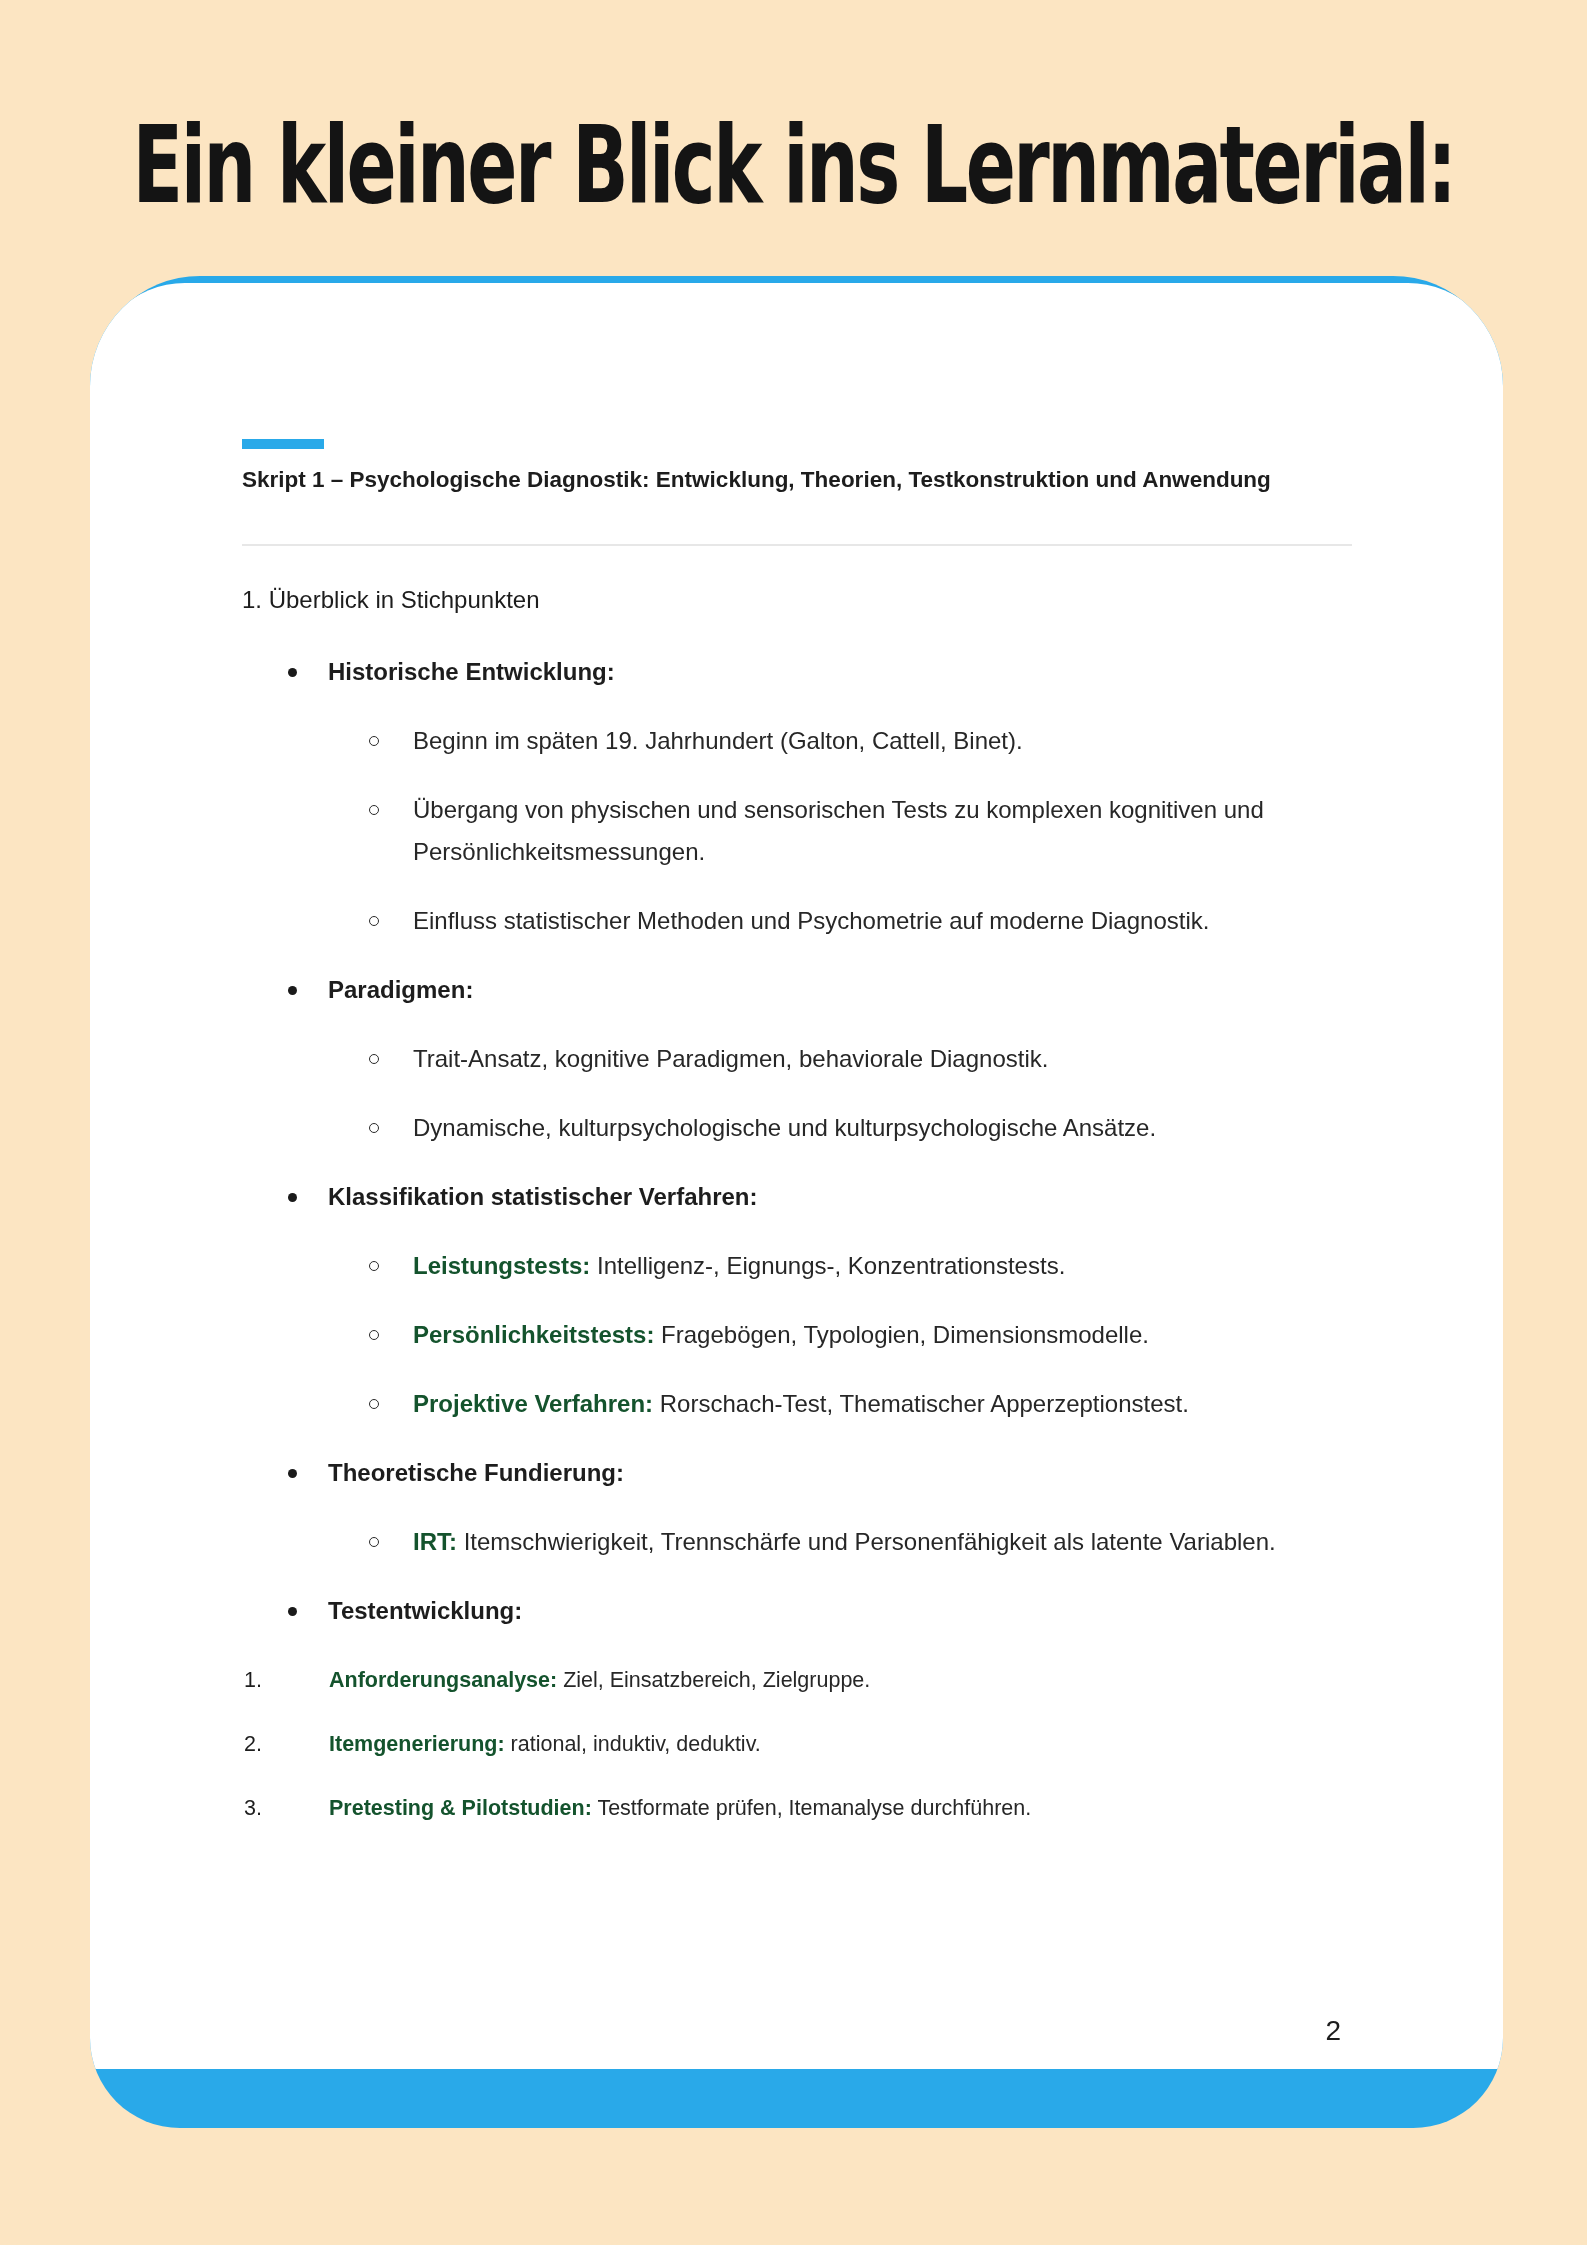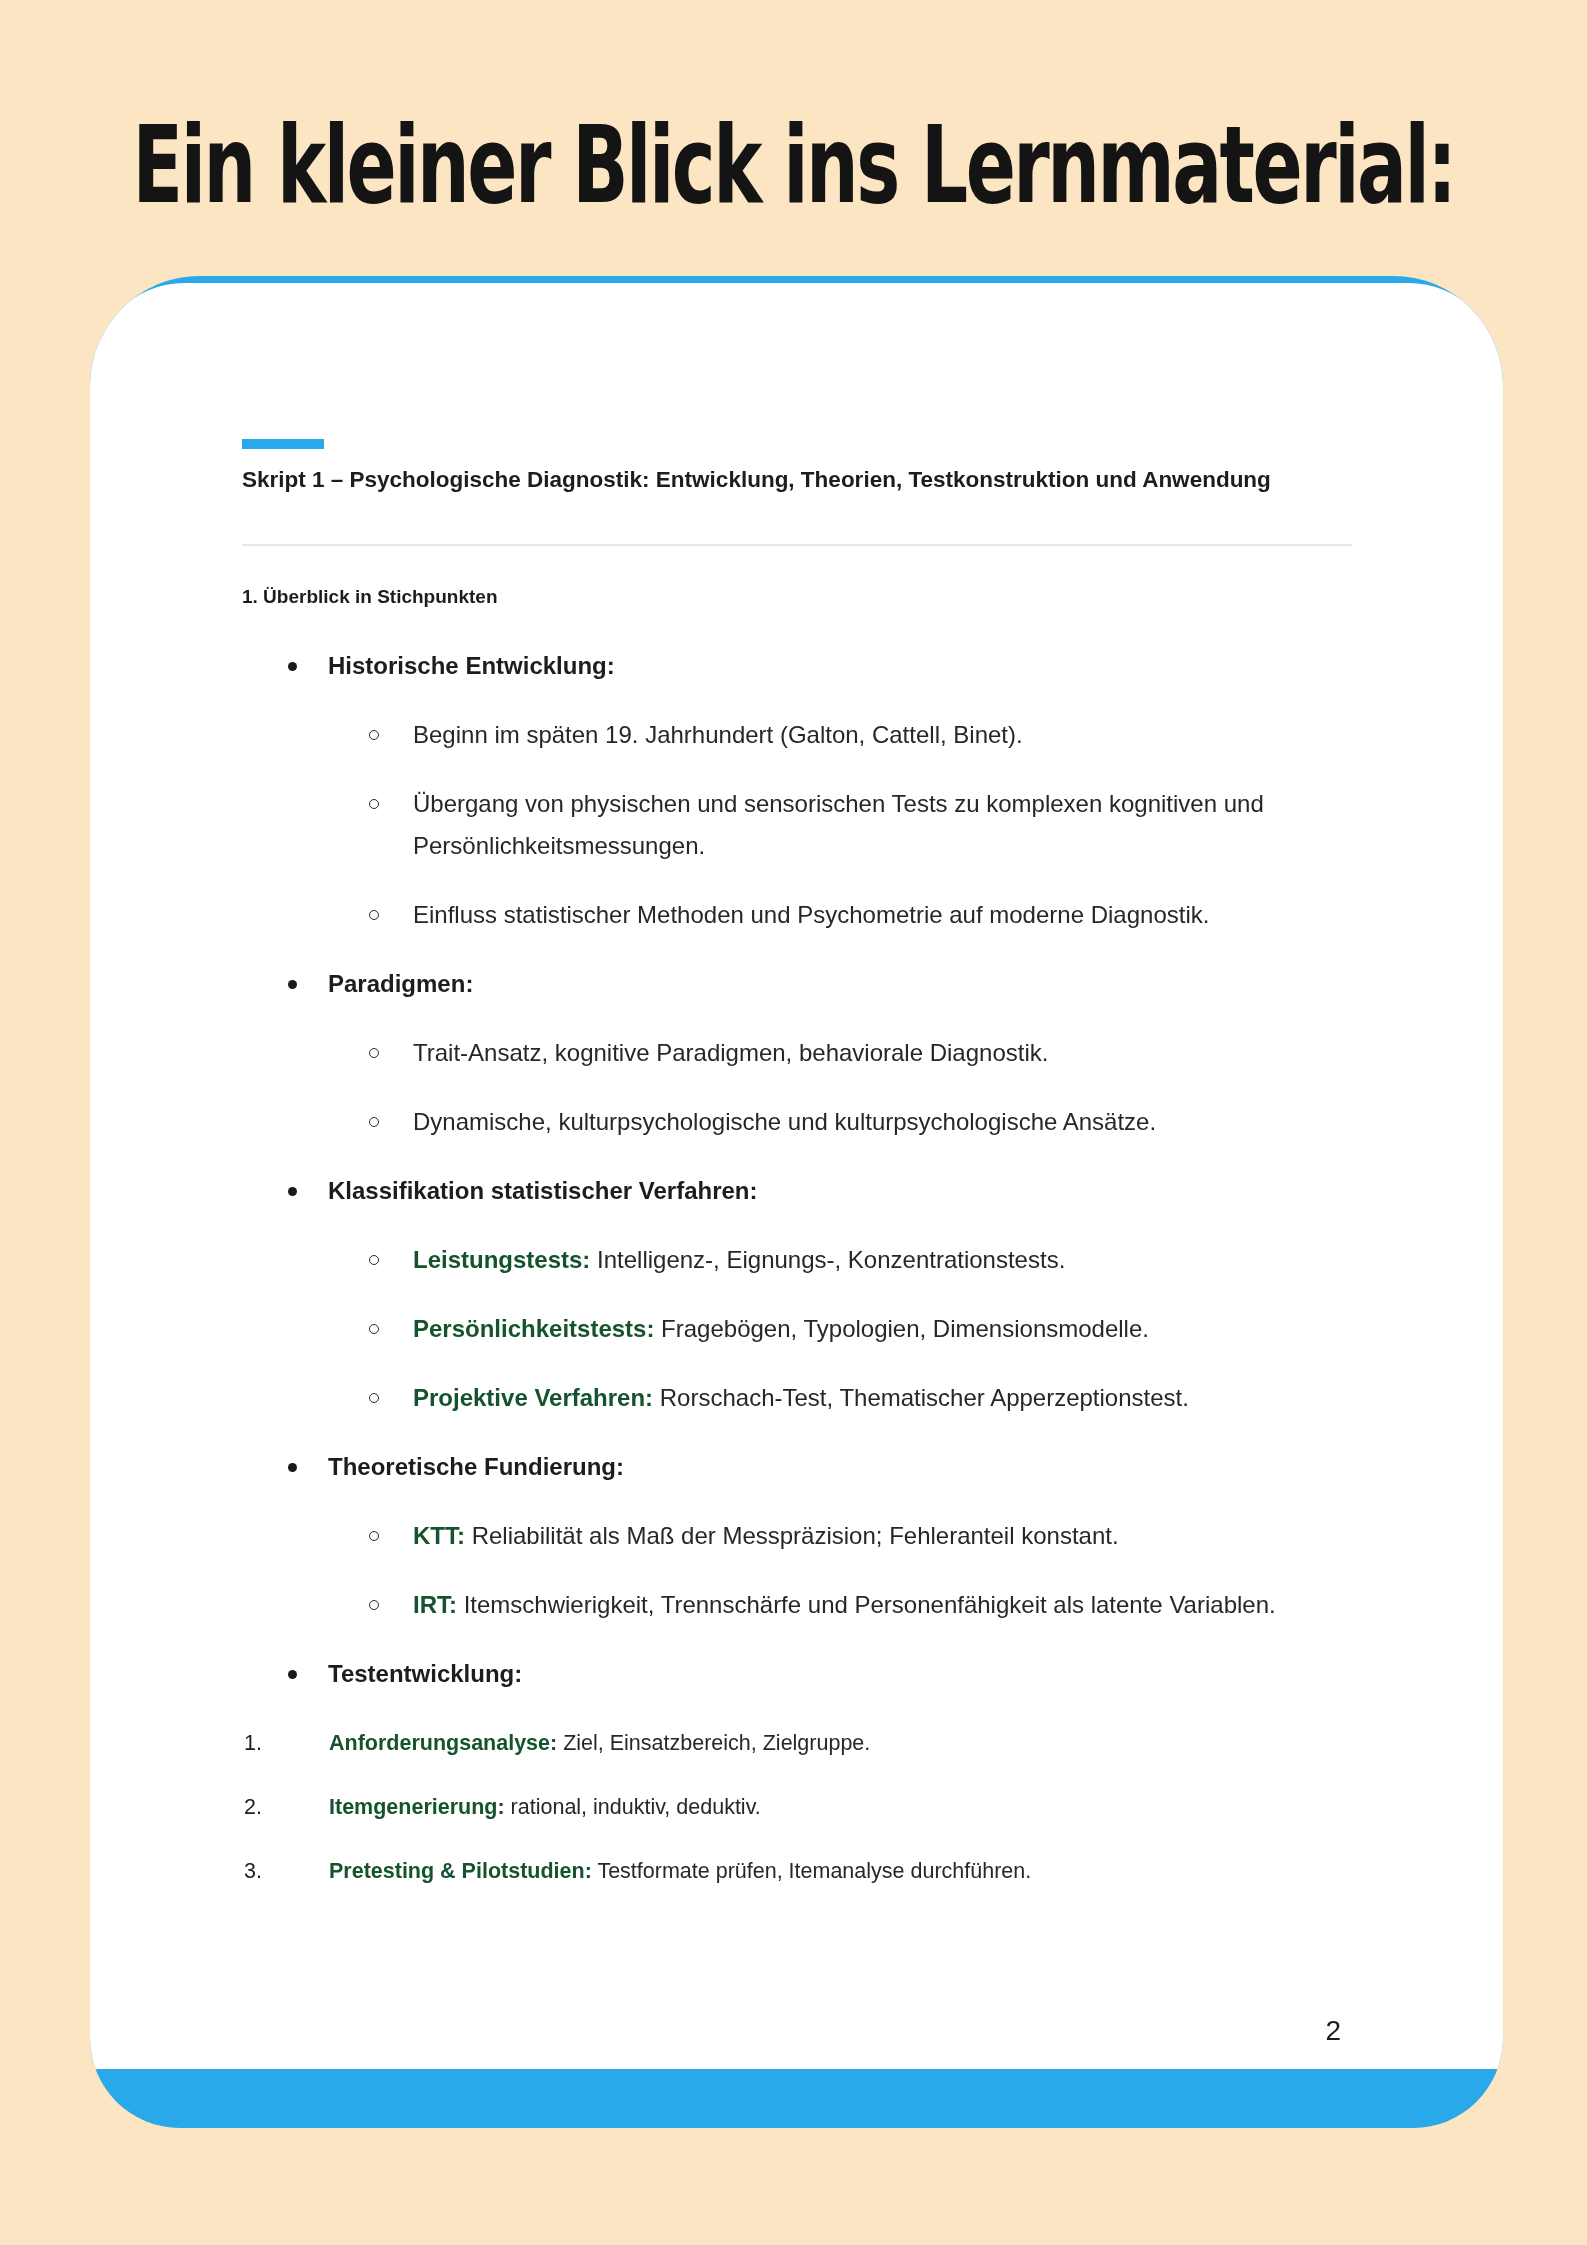--- a/index.html
+++ b/index.html
@@ -79,22 +79,22 @@
 
   .divider {
     margin-top: 42px;
     border: none;
     border-top: 2px solid #e7e7e7;
     height: 0;
   }
 
   .section-title {
     margin: 40px 0 0 0;
-    font-size: 19px;
-    font-weight: 700;
+    font-size: 24px;
+    font-weight: 400;
     color: #1d1d1d;
   }
 
   ul.bullets {
     list-style: none;
     margin: 37px 0 0 0;
     padding: 0;
     font-size: 24px;
     line-height: 42px;
   }
@@ -223,23 +223,20 @@
             </li>
             <li class="l2">
               <span class="bullet-ring"></span><span class="lead">Projektive Verfahren:</span><span> Rorschach-Test, Thematischer Apperzeptionstest.</span>
             </li>
           </ul>
         </li>
 
         <li class="l1">
           <span class="bullet-dot"></span><span>Theoretische Fundierung:</span>
           <ul class="subs">
-            <li class="l2">
-              <span class="bullet-ring"></span><span class="lead">KTT:</span><span> Reliabilität als Maß der Messpräzision; Fehleranteil konstant.</span>
-            </li>
             <li class="l2">
               <span class="bullet-ring"></span><span class="lead">IRT:</span><span> Itemschwierigkeit, Trennschärfe und Personenfähigkeit als latente Variablen.</span>
             </li>
           </ul>
         </li>
 
         <li class="l1">
           <span class="bullet-dot"></span><span>Testentwicklung:</span>
         </li>
 

